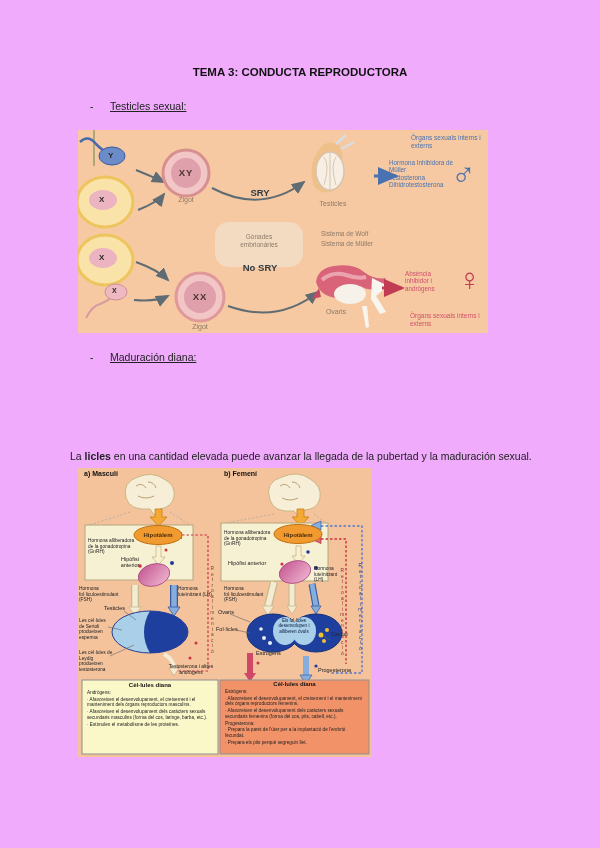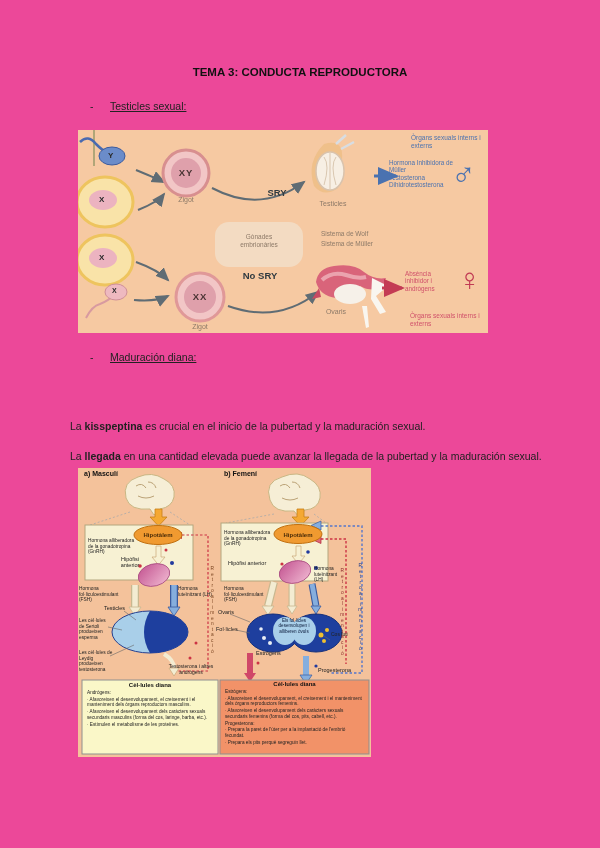--- a/index.html
+++ b/index.html
@@ -1,16 +1,16 @@
 <!DOCTYPE html>
 <html><head>
 <meta charset="utf-8">
 <style>
   html,body{margin:0;padding:0;background:#ffffff;}
-  .page{position:relative;width:600px;height:848px;background:#ec4899;overflow:hidden;
+  .page{position:relative;width:600px;height:848px;background:#f0abfc;overflow:hidden;
         font-family:"Liberation Sans",sans-serif;color:#1a1a1a;}
   .abs{position:absolute;}
   .title{width:600px;text-align:center;font-size:11.5px;font-weight:bold;color:#111;}
   .bullet-dash{font-size:10.5px;color:#222;}
   .bullet-text{font-size:10.5px;color:#222;text-decoration:underline;}
   .para{font-size:10.5px;line-height:17px;color:#222;width:478px;}
   .b{font-weight:bold;}
   .fig{position:absolute;}
   .fig1-bg{background:#f6c9a2;}
   .fig2-bg{background:#f4c29b;}
@@ -101,48 +101,47 @@
       <path d="M241,158 l-7,11 l9,-2 Z" fill="#c84a62"></path>
       <path d="M284,176 l4,22 l3,-1 l-2,-21 Z" fill="#f9f6f0"></path>
 
       <line x1="304" y1="158" x2="324" y2="158" stroke="#c43b54" stroke-width="3" marker-end="url(#ar)"></line>
     </svg>
 
     <span class="lbl chrom" style="left:30px;top:21px;">Y</span>
     <span class="lbl chrom" style="left:21px;top:65px;">X</span>
     <span class="lbl zyg ctr" style="left:108px;top:37px;">XY</span>
     <span class="lbl gray7 ctr" style="left:108px;top:66px;">Zigot</span>
-    <span class="lbl srylbl ctr" style="left:182px;top:57px;margin-left:17px;">SRY</span>
+    <span class="lbl srylbl ctr" style="left:182px;top:57px;">SRY</span>
     <span class="lbl gray7 ctr" style="left:255px;top:70px;">Testicles</span>
     <div class="lbl blue-t ctr" style="left:352px;top:29px;width:82px;font-size:6.3px;">
       <div>Hormona Inhibidora de Müller</div>
       <div>Testosterona</div>
       <div>Dihidrotestosterona</div>
     </div>
     <span class="lbl sym-m" style="left:373px;top:28px;">♂</span>
     <div class="lbl blue-t ctr" style="left:372px;top:4px;width:78px;font-size:6.5px;">Òrgans sexuals interns i externs</div>
     <div class="lbl gray7 ctr" style="left:181px;top:103px;width:58px;text-align:center;font-size:6.5px;">Gònades embrionàries</div>
     <span class="lbl gray7" style="left:243px;top:100px;font-size:6.5px;">Sistema de Wolf</span>
     <span class="lbl gray7" style="left:243px;top:110px;font-size:6.5px;">Sistema de Müller</span>
     <span class="lbl chrom" style="left:21px;top:123px;">X</span>
     <span class="lbl chrom" style="left:34px;top:157px;font-size:7px;">X</span>
     <span class="lbl zyg ctr" style="left:122px;top:161px;">XX</span>
     <span class="lbl gray7 ctr" style="left:122px;top:193px;">Zigot</span>
-    <span class="lbl srylbl ctr" style="left:182px;top:140px;">No SRY</span>
+    <span class="lbl srylbl ctr" style="left:182px;top:132px;">No SRY</span>
     <span class="lbl gray7 ctr" style="left:258px;top:178px;">Ovaris</span>
     <div class="lbl red-t ctr" style="left:352px;top:140px;width:50px;font-size:6.3px;">Absència inhibidor i andrògens</div>
     <span class="lbl sym-f" style="left:380px;top:134px;">♀</span>
     <div class="lbl red-t ctr" style="left:372px;top:182px;width:80px;font-size:6.5px;">Òrgans sexuals interns i externs</div>
   </div>
 
   <span class="abs bullet-dash" style="top:351px;left:90px;">-</span>
   <span class="abs bullet-text" style="top:351px;left:110px;">Maduración diana:</span>
 
-  <p class="abs para" style="top:407px;left:70px;"><span>La </span><span class="b">kisspeptina</span><span> es crucial en el inicio de la pubertad y la maduración sexual.</span></p>
-  <p class="abs para" style="top:437px;left:70px;"><span>La </span><span class="b">llegada</span><span> en una cantidad elevada puede avanzar la llegada de la pubertad y la maduración sexual.</span></p>
+  <p class="abs para" style="top:437px;left:70px;"><span>La </span><span class="b">licles</span><span> en una cantidad elevada puede avanzar la llegada de la pubertad y la maduración sexual.</span></p>
 
   <div class="fig fig2-bg" style="left:78px;top:468px;width:293px;height:289px;">
     <svg class="abs" style="left:0;top:0;" width="293" height="289" viewBox="0 0 293 289">
       <defs>
         <linearGradient id="pg" x1="0" y1="0" x2="1" y2="1">
           <stop offset="0" stop-color="#c2518f"></stop>
             <stop offset="1" stop-color="#f2bcd4"></stop>
         </linearGradient>
       </defs>
 

